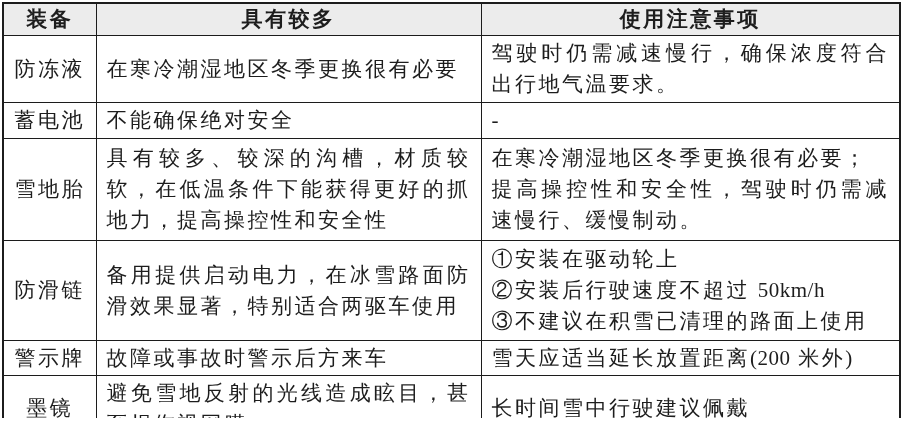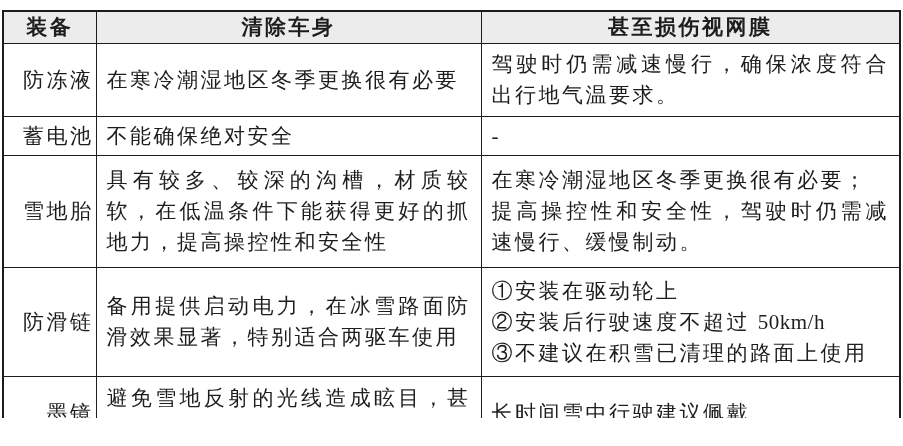--- a/index.html
+++ b/index.html
@@ -6,21 +6,21 @@
     --border-color:#1c1c1c;
     --text-color:#1d1d1d;
     --header-bg:#ececec;
     --page-bg:#ffffff;
   }
   *{box-sizing:border-box;}
   html,body{margin:0;padding:0;background:var(--page-bg);}
   .page{
     width:903px;height:418px;
     background:var(--page-bg);
-    padding:10px 2px;
+    padding:2px 2px;
     font-family:"Liberation Serif","DejaVu Serif",serif;
     color:var(--text-color);
   }
   table.equip-table{
     width:899px;height:442px;
     border-collapse:collapse;
     table-layout:fixed;
     border:2.5px solid var(--border-color);
   }
   .equip-table th,.equip-table td{
@@ -32,21 +32,21 @@
     overflow:hidden;
   }
   .equip-table thead th{
     background:var(--header-bg);
     font-weight:bold;
     text-align:center;
     height:31px;
     padding:0 4px;
   }
   td.cell-equipment{
-    text-align:right;
+    text-align:center;
     padding:0 2px;
   }
   td.cell-function,td.cell-notes{
     text-align:justify;
     text-justify:inter-character;
     padding:0 10px 0 10px;
   }
   .note-line{
     text-align:justify;
     text-justify:inter-character;
@@ -70,22 +70,22 @@
 <div class="page">
   <table class="equip-table">
     <colgroup>
       <col style="width:93px">
       <col style="width:385px">
       <col>
     </colgroup>
     <thead>
       <tr>
         <th>装备</th>
-        <th>清除车身</th>
-        <th>甚至损伤视网膜</th>
+        <th>具有较多</th>
+        <th>使用注意事项</th>
       </tr>
     </thead>
     <tbody>
 
     <tr>
           <td class="cell-equipment">防冻液</td>
           <td class="cell-function">在寒冷潮湿地区冬季更换很有必要</td>
           <td class="cell-notes">驾驶时仍需减速慢行，确保浓度符合出行地气温要求。</td>
         </tr>
         <tr>
@@ -104,19 +104,24 @@
         <tr>
           <td class="cell-equipment">防滑链</td>
           <td class="cell-function">备用提供启动电力，在冰雪路面防滑效果显著，特别适合两驱车使用</td>
           <td class="cell-notes">
             <div class="note-line">①安装在驱动轮上</div>
             <div class="note-line">②安装后行驶速度不超过 <span class="latin">50km/h</span></div>
             <div class="note-line">③不建议在积雪已清理的路面上使用</div>
           </td>
         </tr>
         <tr>
+          <td class="cell-equipment">警示牌</td>
+          <td class="cell-function">故障或事故时警示后方来车</td>
+          <td class="cell-notes">雪天应适当延长放置距离<span class="latin">(200</span> 米外<span class="latin">)</span></td>
+        </tr>
+        <tr>
           <td class="cell-equipment">墨镜</td>
           <td class="cell-function">避免雪地反射的光线造成眩目，甚至损伤视网膜</td>
           <td class="cell-notes">长时间雪中行驶建议佩戴</td>
         </tr>
       </tbody>
   </table>
 </div>
 
 </body></html>

